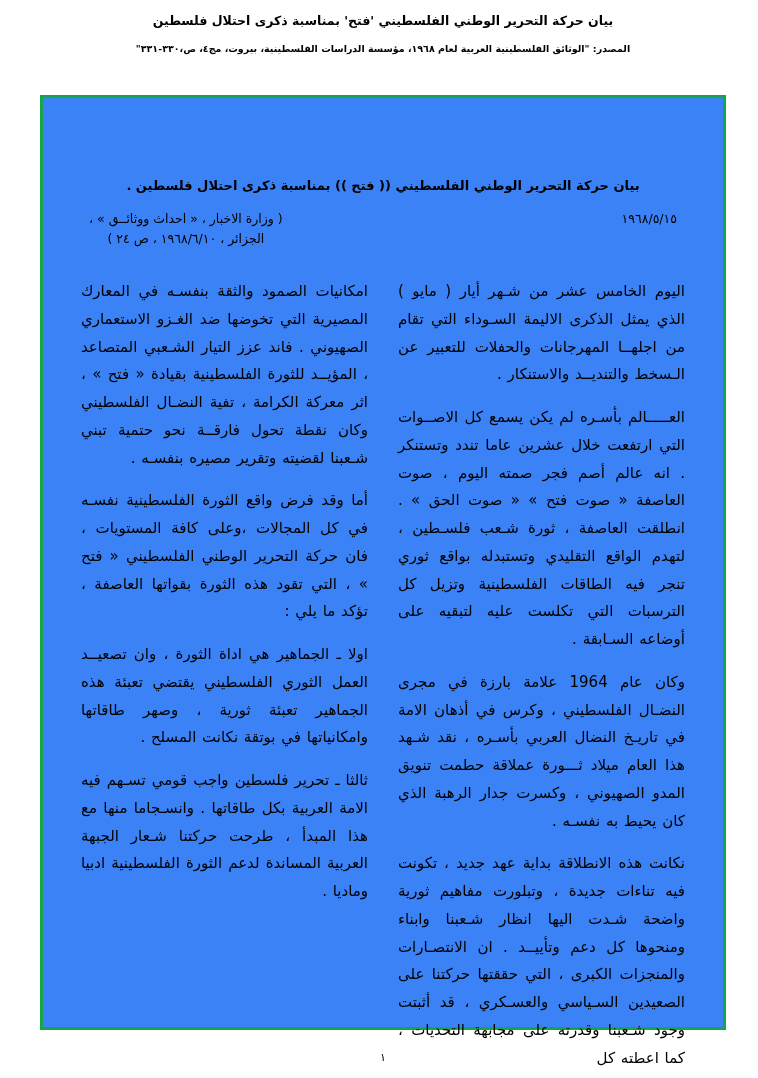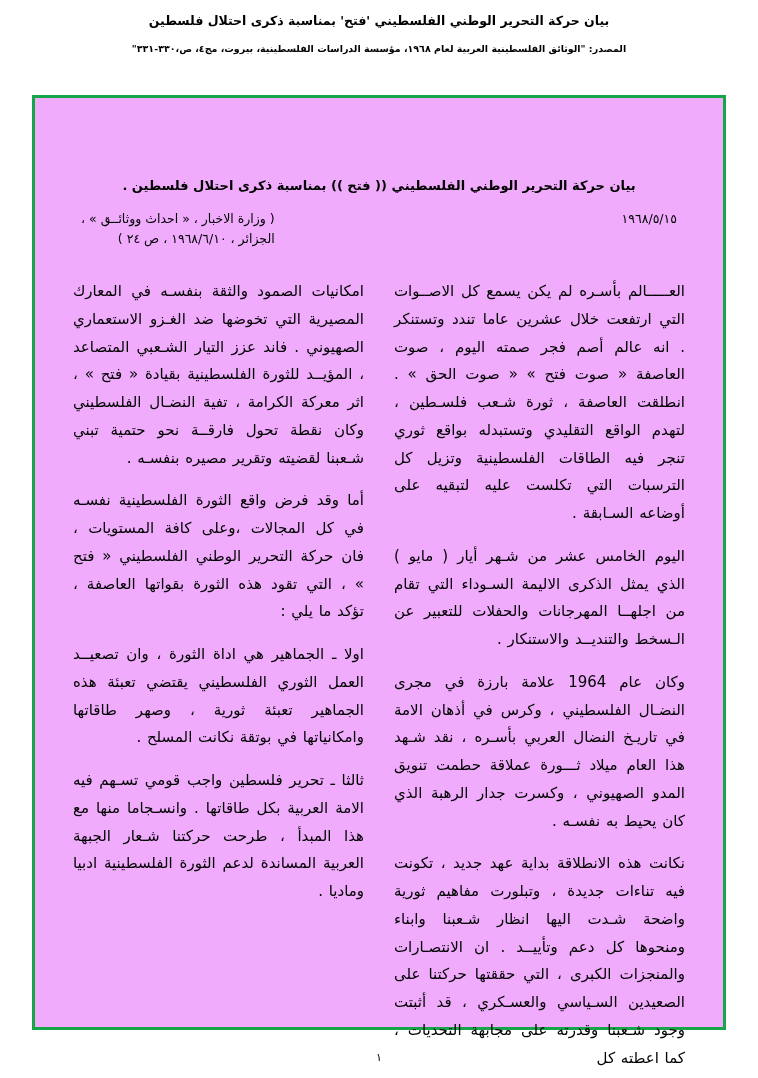--- a/index.html
+++ b/index.html
@@ -11,20 +11,21 @@
     width: 758px;
     height: 1078px;
     position: relative;
     font-family: "DejaVu Sans", sans-serif;
     color: #000000;
     overflow: hidden;
   }
   .page {
     position: absolute;
     inset: 0;
+    margin-left: 8px;
   }
   .header {
     text-align: center;
     padding-top: 12px;
   }
   .doc-title {
     font-size: 12.5px;
     font-weight: bold;
     letter-spacing: 0px;
     line-height: 1.4;
@@ -36,21 +37,21 @@
     margin-top: 13px;
     direction: rtl;
   }
   .frame {
     position: absolute;
     top: 95px;
     left: 32px;
     right: 32px;
     bottom: 48px;
     border: 3px solid #16a64a;
-    background: #f0abfc;
+    background: #3b82f6;
     text-decoration: underline;
   }
   .content {
     position: absolute;
     top: 38px;
     left: 38px;
     right: 38px;
     bottom: 10px;
   }
   .heading {
@@ -69,21 +70,21 @@
     font-size: 12.5px;
     line-height: 1.6;
     margin-bottom: 14px;
     padding: 0 8px;
   }
   .meta-right {
     text-align: center;
     white-space: nowrap;
   }
   .meta-left {
-    text-align: right;
+    text-align: center;
     direction: rtl;
   }
   .meta-left div {
     white-space: nowrap;
   }
   .columns {
     display: flex;
     flex-direction: row;
     direction: rtl;
     gap: 30px;
@@ -129,22 +130,22 @@
       <div class="meta">
         <div class="meta-right">١٩٦٨/٥/١٥</div>
         <div class="meta-left">
           <div>( وزارة الاخبار ، « احداث ووثائــق » ،</div>
           <div>الجزائر ، ١٩٦٨/٦/١٠ ، ص ٢٤ )</div>
         </div>
       </div>
 
       <div class="columns">
         <div class="col">
+          <p class="para">اليوم الخامس عشر من شـهر أيار ( مايو ) الذي يمثل الذكرى الاليمة السـوداء التي تقام من اجلهــا المهرجانات والحفلات للتعبير عن الـسخط والتنديــد والاستنكار .</p>
           <p class="para">العـــــالم بأسـره لم يكن يسمع كل الاصــوات التي ارتفعت خلال عشرين عاما تندد وتستنكر . انه عالم أصم فجر صمته اليوم ، صوت العاصفة « صوت فتح » « صوت الحق » . انطلقت العاصفة ، ثورة شـعب فلسـطين ، لتهدم الواقع التقليدي وتستبدله بواقع ثوري تنجر فيه الطاقات الفلسطينية وتزيل كل الترسبات التي تكلست عليه لتبقيه على أوضاعه السـابقة .</p>
-          <p class="para">اليوم الخامس عشر من شـهر أيار ( مايو ) الذي يمثل الذكرى الاليمة السـوداء التي تقام من اجلهــا المهرجانات والحفلات للتعبير عن الـسخط والتنديــد والاستنكار .</p>
           <p class="para">وكان عام 1964 علامة بارزة في مجرى النضـال الفلسطيني ، وكرس في أذهان الامة في تاريـخ النضال العربي بأسـره ، نقد شـهد هذا العام ميلاد ثـــورة عملاقة حطمت تنويق المدو الصهيوني ، وكسرت جدار الرهبة الذي كان يحيط به نفسـه .</p>
           <p class="para">نكانت هذه الانطلاقة بداية عهد جديد ، تكونت فيه تناءات جديدة ، وتبلورت مفاهيم ثورية واضحة شـدت اليها انظار شـعبنا وابناء ومنحوها كل دعم وتأييــد . ان الانتصـارات والمنجزات الكبرى ، التي حققتها حركتنا على الصعيدين السـياسي والعسـكري ، قد أثبتت وجود شـعبنا وقدرته على مجابهة التحديات ، كما اعطته كل</p>
         </div>
         <div class="col">
           <p class="para">امكانيات الصمود والثقة بنفسـه في المعارك المصيرية التي تخوضها ضد الغـزو الاستعماري الصهيوني . فاند عزز التيار الشـعبي المتصاعد ، المؤيــد للثورة الفلسطينية بقيادة « فتح » ، اثر معركة الكرامة ، تفية النضـال الفلسطيني وكان نقطة تحول فارقــة نحو حتمية تبني شـعبنا لقضيته وتقرير مصيره بنفسـه .</p>
           <p class="para">أما وقد فرض واقع الثورة الفلسطينية نفسـه في كل المجالات ،وعلى كافة المستويات ، فان حركة التحرير الوطني الفلسطيني « فتح » ، التي تقود هذه الثورة بقواتها العاصفة ، تؤكد ما يلي :</p>
           <p class="para">اولا ـ الجماهير هي اداة الثورة ، وان تصعيــد العمل الثوري الفلسطيني يقتضي تعبئة هذه الجماهير تعبئة ثورية ، وصهر طاقاتها وامكانياتها في بوتقة نكانت المسلح .</p>
           <p class="para">ثالثا ـ تحرير فلسطين واجب قومي تسـهم فيه الامة العربية بكل طاقاتها . وانسـجاما منها مع هذا المبدأ ، طرحت حركتنا شـعار الجبهة العربية المساندة لدعم الثورة الفلسطينية ادبيا وماديا .</p>
         </div>
       </div>

